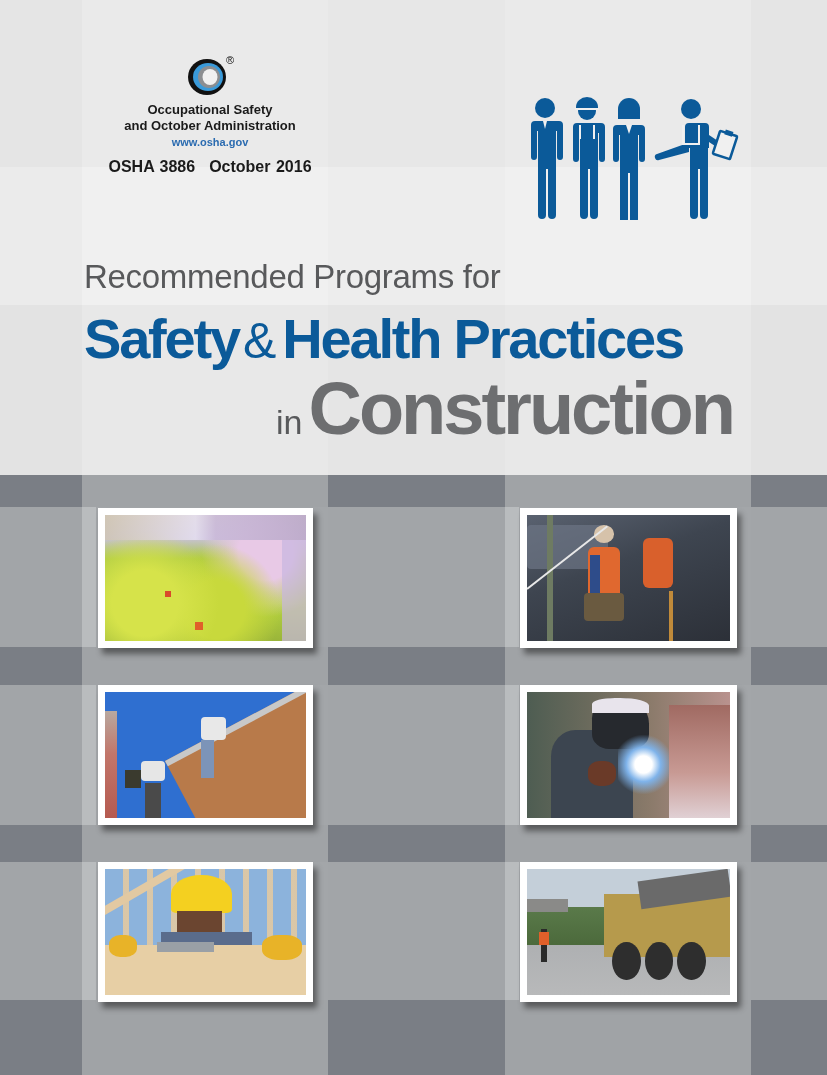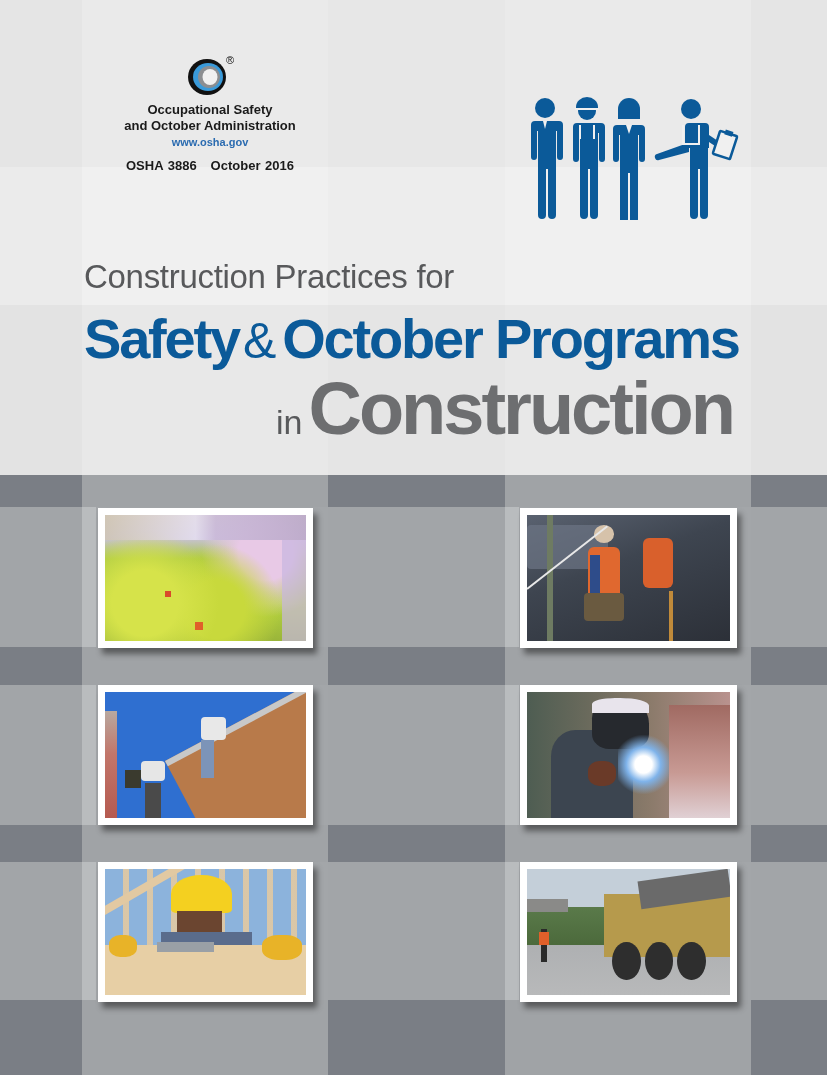--- a/index.html
+++ b/index.html
@@ -19,21 +19,21 @@
     .brow { position: absolute; left: 0; width: 827px; }
 
     
     .logo-block { left: 100px; top: 50px; width: 220px; text-align: center; }
     .osha-logo { display: flex; align-items: center; justify-content: center; height: 52px; }
     .osha-logo .o-ring { width: 42px; height: 40px; position: relative; margin-right: -2px; }
     .osha-logo .wordmark { font-family: "Liberation Serif", serif; font-size: 46px; color: #111; letter-spacing: -1px; line-height: 1; }
     .osha-logo .reg { font-family: "Liberation Sans", sans-serif; font-size: 11px; color: #111; align-self: flex-start; margin-top: 4px; }
     .agency { font-size: 13px; font-weight: bold; color: #1a1a1a; line-height: 16px; }
     .site { font-size: 11px; font-weight: bold; color: #2a6bb0; line-height: 16px; }
-    .pubinfo { font-size: 13px; font-weight: bold; color: #1a1a1a; margin-top: 8px; word-spacing: 1px; }
+    .pubinfo { font-size: 16px; font-weight: bold; color: #1a1a1a; margin-top: 8px; word-spacing: 1px; }
     .pubinfo span + span { margin-left: 14px; }
 
     
     .people { left: 525px; top: 95px; width: 220px; height: 125px; }
 
     
     .title1 { left: 84px; top: 258px; font-size: 33px; color: #58595b; letter-spacing: -0.3px; font-weight: normal; }
     .title2 { left: 84px; top: 306px; font-size: 56px; font-weight: bold; color: #0b5a99; letter-spacing: -2.2px; white-space: nowrap; }
     .title2 .amp { font-weight: normal; font-size: 50px; letter-spacing: 0; margin: 0 6px 0 4px; }
     .title3 { left: 276px; top: 366px; white-space: nowrap; }
@@ -125,23 +125,23 @@
     <rect x="157" y="30" width="2" height="20" fill="#f0f0f0"></rect>
     <rect x="173" y="30" width="2" height="20" fill="#f0f0f0"></rect>
     <rect x="157" y="48" width="18" height="2" fill="#f0f0f0"></rect>
     <g transform="rotate(18 200 50)">
       <rect x="191" y="38" width="18" height="24" rx="1" fill="#f0f0f0" stroke="#0b5a99" stroke-width="2.5"></rect>
       <rect x="196" y="35" width="8" height="5" fill="#0b5a99"></rect>
     </g>
   </svg>
 </div>
 
-<div class="layer title1">Construction Practices for</div>
+<div class="layer title1">Recommended Programs for</div>
 <div class="layer title2">
-  <span>Safety</span><span class="amp">&amp;</span><span>October Programs</span>
+  <span>Safety</span><span class="amp">&amp;</span><span>Health Practices</span>
 </div>
 <div class="layer title3">
   <span class="in">in</span><span class="con">Construction</span>
 </div>
 
 <div class="layer photo" style="left:98px;top:508px;width:215px;height:140px;">
   <div class="img" style="background:
       radial-gradient(circle at 20% 70%, #d6e34a 0 18%, transparent 40%),
       radial-gradient(circle at 55% 75%, #c8d93c 0 20%, transparent 45%),
       radial-gradient(circle at 80% 30%, #e8c9e6 0 15%, transparent 35%),

